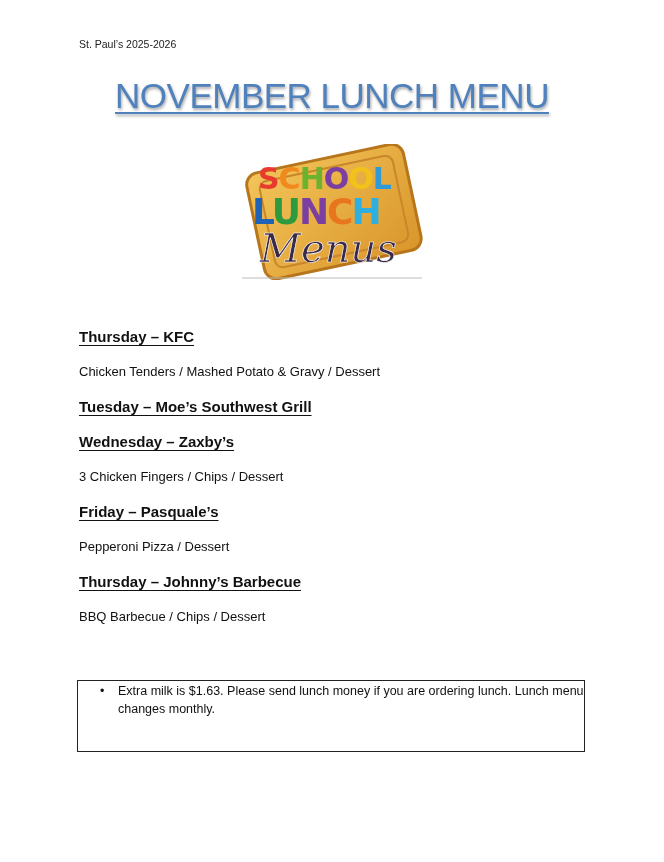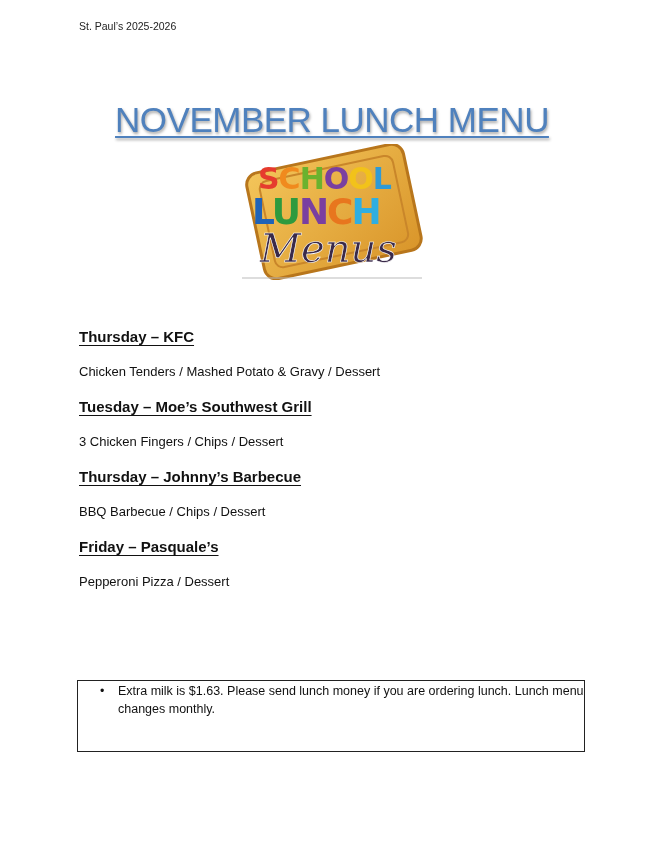--- a/index.html
+++ b/index.html
@@ -1,19 +1,19 @@
 <!DOCTYPE html>
 <html><head>
 <meta charset="utf-8">
 <style>
   html, body { margin: 0; padding: 0; background: #ffffff; }
   body { width: 664px; height: 862px; position: relative; overflow: hidden;
          font-family: "Liberation Sans", "DejaVu Sans", sans-serif; color: #111; }
-  .header { position: absolute; left: 79px; top: 20px; font-size: 10.5px; color: #222; }
-  .title { position: absolute; left: 0; width: 664px; top: 100px; text-align: center;
+  .header { position: absolute; left: 79px; top: 38px; font-size: 10.5px; color: #222; }
+  .title { position: absolute; left: 0; width: 664px; top: 76px; text-align: center;
            font-size: 35px; color: #4f81bd; text-decoration: underline;
            text-decoration-thickness: 2px; text-underline-offset: 4px;
            text-shadow: 1px 2px 3px rgba(0,0,0,0.35); letter-spacing: -0.5px; }
   .logo { position: absolute; left: 240px; top: 144px; width: 184px; height: 136px; }
   .menu { position: absolute; left: 79px; top: 326px; width: 520px; }
   .day-heading { font-size: 15px; font-weight: bold; text-decoration: underline;
                  text-underline-offset: 3px; height: 35px; line-height: 22px; }
   .day-items { font-size: 13px; height: 35px; line-height: 22px; }
   .notes { position: absolute; left: 77px; top: 680px; width: 508px; height: 72px;
            border: 1.5px solid #222; box-sizing: border-box; font-size: 12.5px; }
@@ -54,29 +54,30 @@
 
 <div class="menu">
   <div>
     <div class="day-heading">Thursday – KFC </div>
     <div class="day-items">Chicken Tenders / Mashed Potato &amp; Gravy / Dessert</div>
   </div>
   <div>
     <div class="day-heading">Tuesday – Moe’s Southwest Grill</div>
   </div>
   <div>
+    <div class="day-heading">Wednesday – Zaxby’s</div>
     <div class="day-items">3 Chicken Fingers / Chips / Dessert</div>
+  </div>
+  <div>
+    <div class="day-heading">Friday – Pasquale’s</div>
+    <div class="day-items">Pepperoni Pizza / Dessert</div>
   </div>
   <div>
     <div class="day-heading">Thursday – Johnny’s Barbecue</div>
     <div class="day-items">BBQ Barbecue / Chips / Dessert</div>
-  </div>
-  <div>
-    <div class="day-heading">Friday – Pasquale’s</div>
-    <div class="day-items">Pepperoni Pizza / Dessert</div>
   </div>
 </div>
 
 <div class="notes">
   <ul>
     <li>Extra milk is $1.63. Please send lunch money if you are ordering lunch. Lunch menu changes monthly.</li>
   </ul>
 </div>
 
 </body></html>

